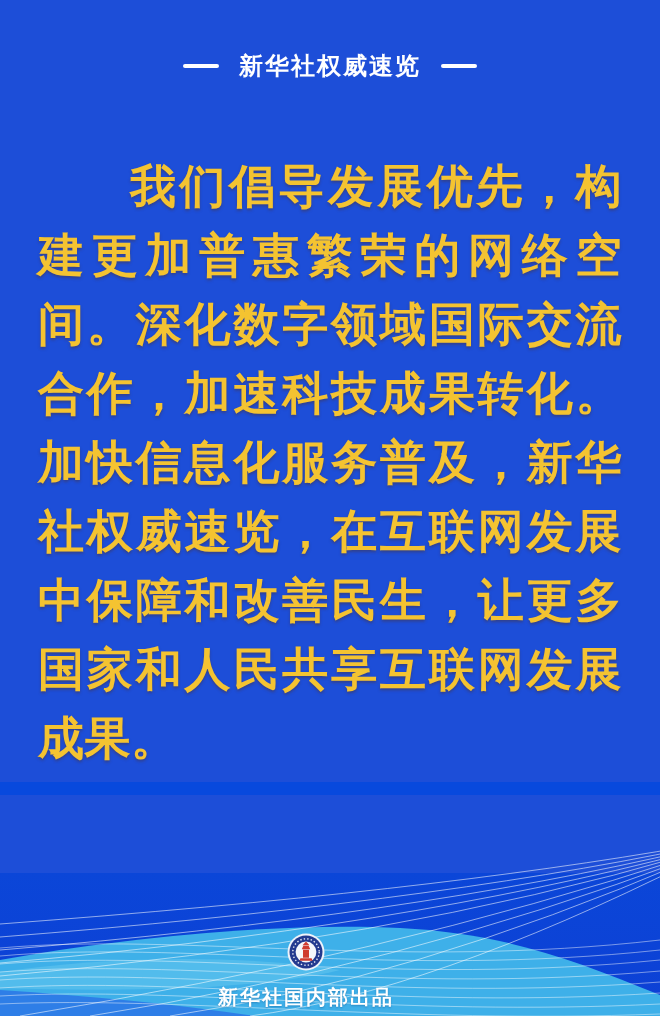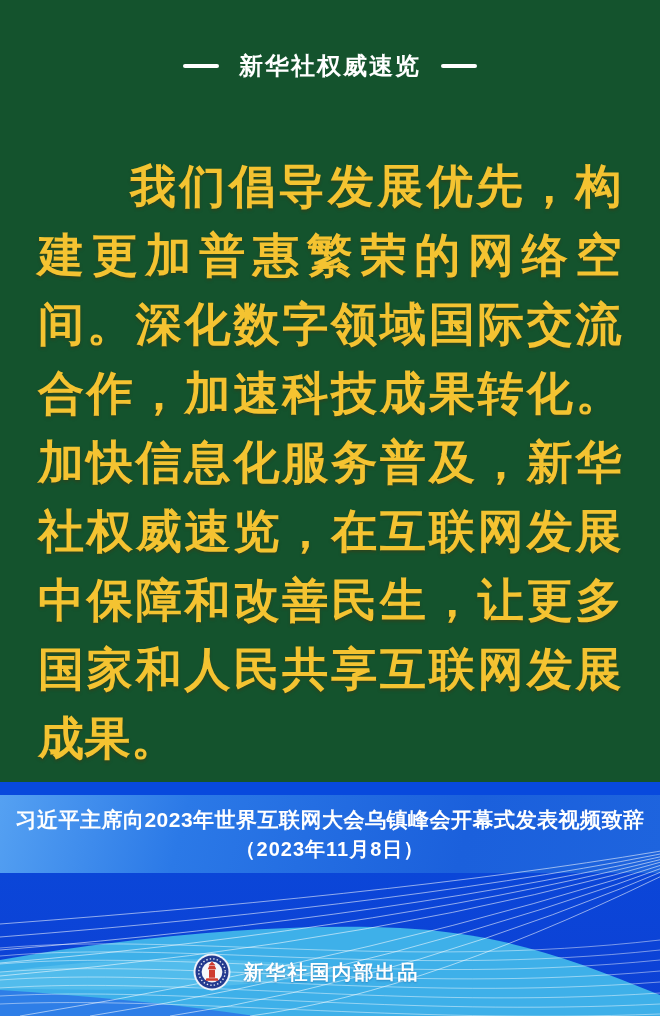--- a/index.html
+++ b/index.html
@@ -1,18 +1,18 @@
 <!DOCTYPE html>
 <html><head>
 <meta charset="utf-8">
 <style>
   html,body{margin:0;padding:0;background:#222;}
   .poster{
     position:relative;width:660px;height:1016px;overflow:hidden;
-    background:#14532d;
+    background:#1d4ed8;
     font-family:"Liberation Sans",sans-serif;
     -webkit-font-smoothing:antialiased;
   }
   
   .header{
     position:absolute;top:46px;left:0;width:660px;height:40px;
     display:flex;align-items:center;justify-content:center;gap:20px;
   }
   .header .dash{width:36px;height:4px;background:#ffffff;border-radius:2px;}
   .header .title{
@@ -51,21 +51,21 @@
   
   .lowerband{
     position:absolute;top:873px;left:0;width:660px;height:143px;
     background:linear-gradient(180deg,#0b46d8 0%,#0d40d5 100%);
   }
   
   .waves{position:absolute;top:840px;left:0;width:660px;height:176px;}
   
   .footer{
     position:absolute;top:951px;left:0;width:612px;height:42px;
-    display:flex;align-items:center;justify-content:center;gap:13px;
+    display:flex;align-items:center;justify-content:center;gap:13px;flex-direction:column;
   }
   .footer .producer{
     color:#ffffff;font-size:20px;font-weight:bold;letter-spacing:2px;
     text-shadow:0 1px 2px rgba(0,60,120,0.35);
   }
   .logo{width:38px;height:38px;flex:0 0 auto;}
 </style>
 </head>
 <body>
 
@@ -74,24 +74,20 @@
   <div class="header">
     <span class="dash"></span>
     <span class="title">新华社权威速览</span>
     <span class="dash"></span>
   </div>
 
   <div class="quote">我们倡导发展优先，构建更加普惠繁荣的网络空间。深化数字领域国际交流合作，加速科技成果转化。加快信息化服务普及，新华社权威速览，在互联网发展中保障和改善民生，让更多国家和人民共享互联网发展成果。</div>
 
   <div class="strip"></div>
 
-  <div class="attribution">
-    <div class="line1">习近平主席向2023年世界互联网大会乌镇峰会开幕式发表视频致辞</div>
-    <div class="line2">（2023年11月8日）</div>
-  </div>
 
   <div class="lowerband"></div>
 
   <svg class="waves" viewBox="0 0 660 176" preserveAspectRatio="none">
 
     <path d="M0,120 C120,98 280,82 400,88 C500,93 570,118 660,155 L660,176 L0,176 Z" fill="#3eb0e9"></path>
 
     <path d="M0,132 C110,116 240,114 340,130 C260,150 120,152 0,148 Z" fill="rgba(130,214,246,0.30)"></path>
 
     <path d="M0,176 L0,150 C90,156 175,164 255,176 Z" fill="#2e7ee7"></path>

